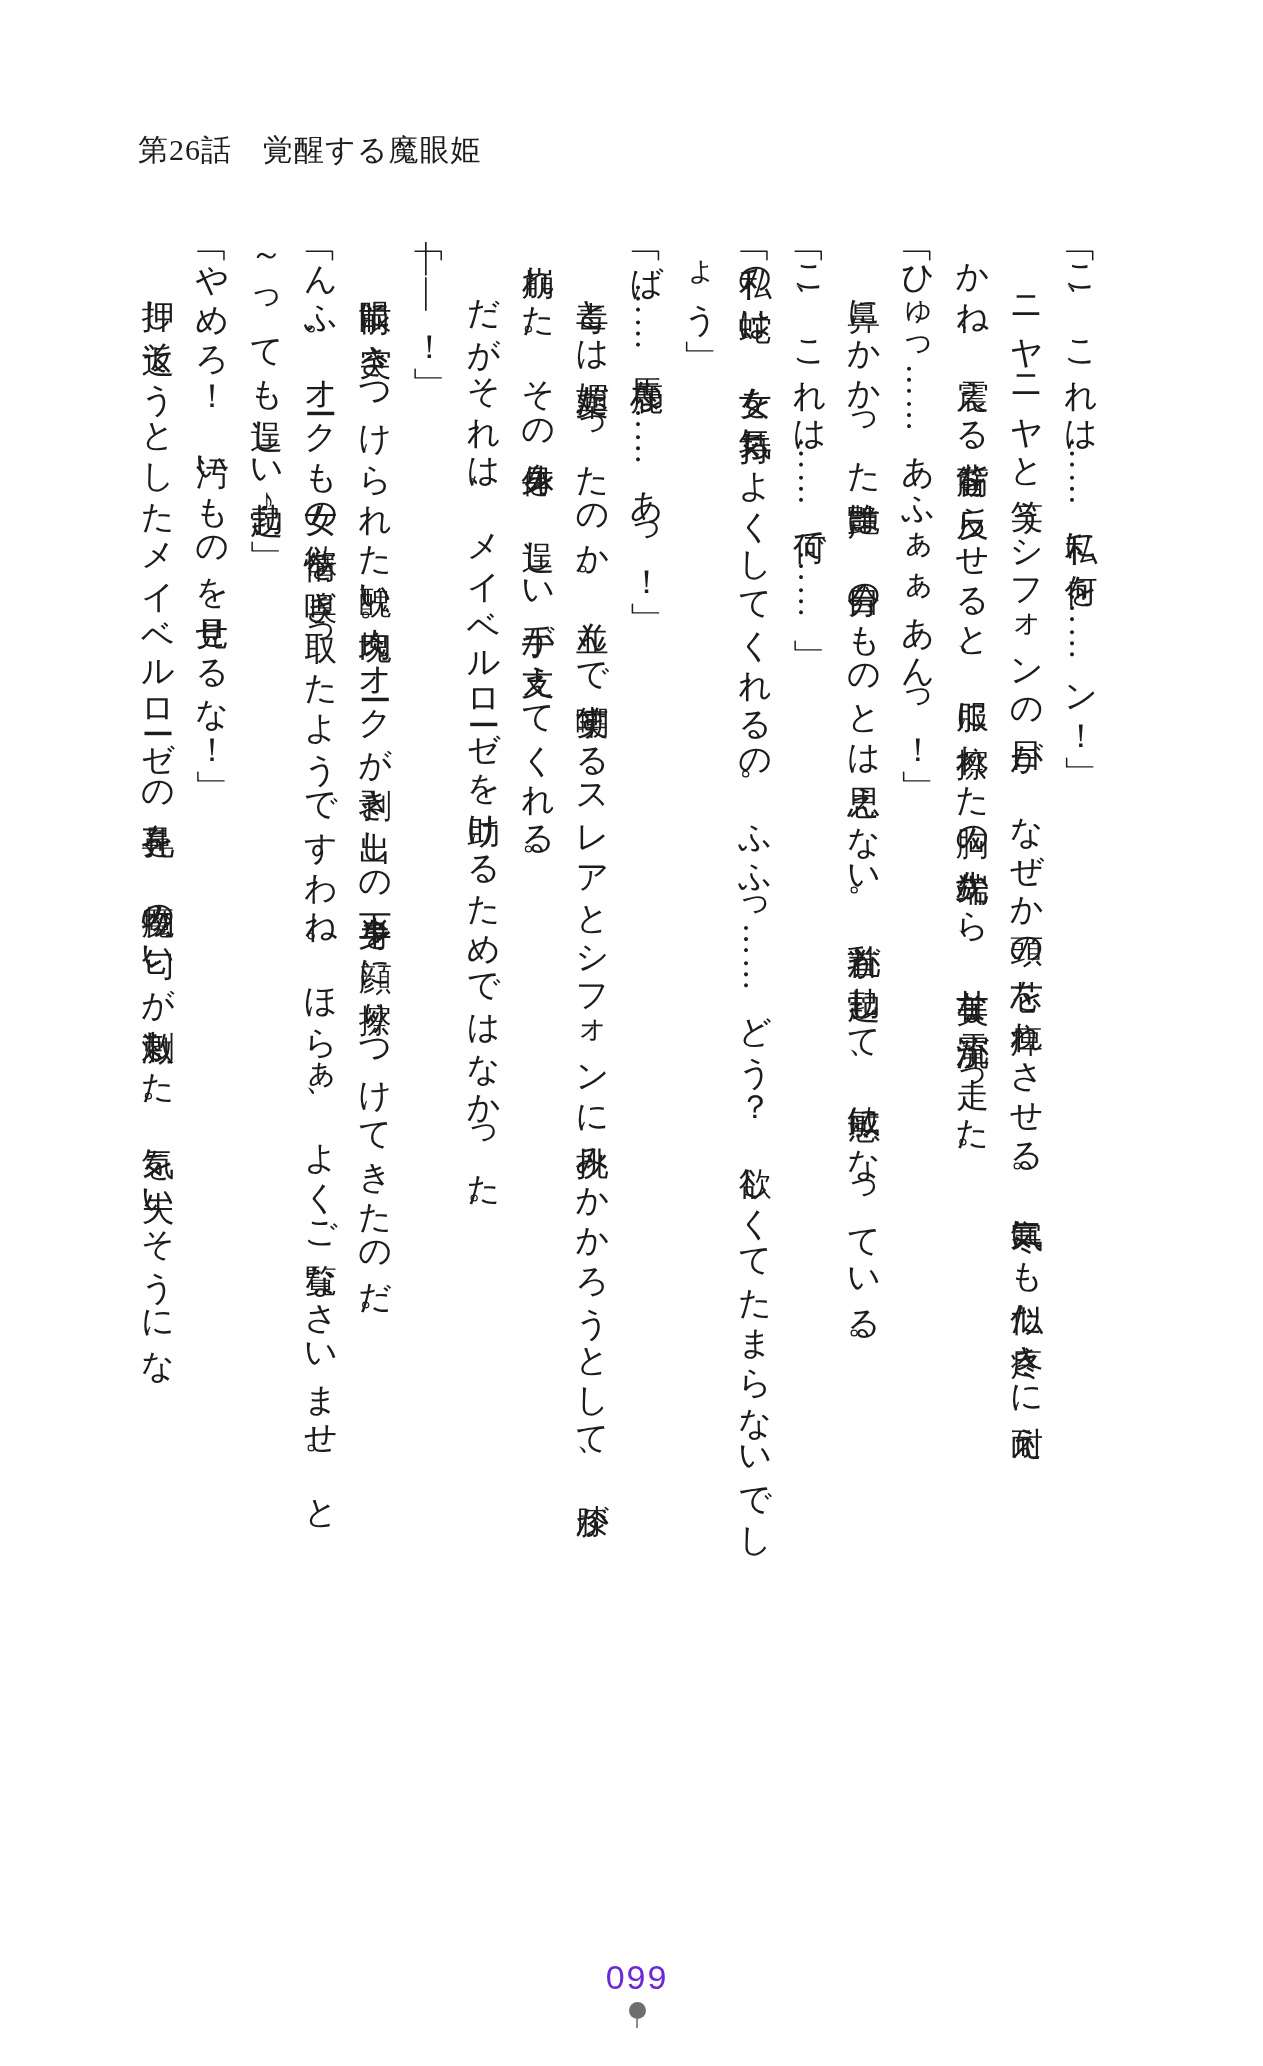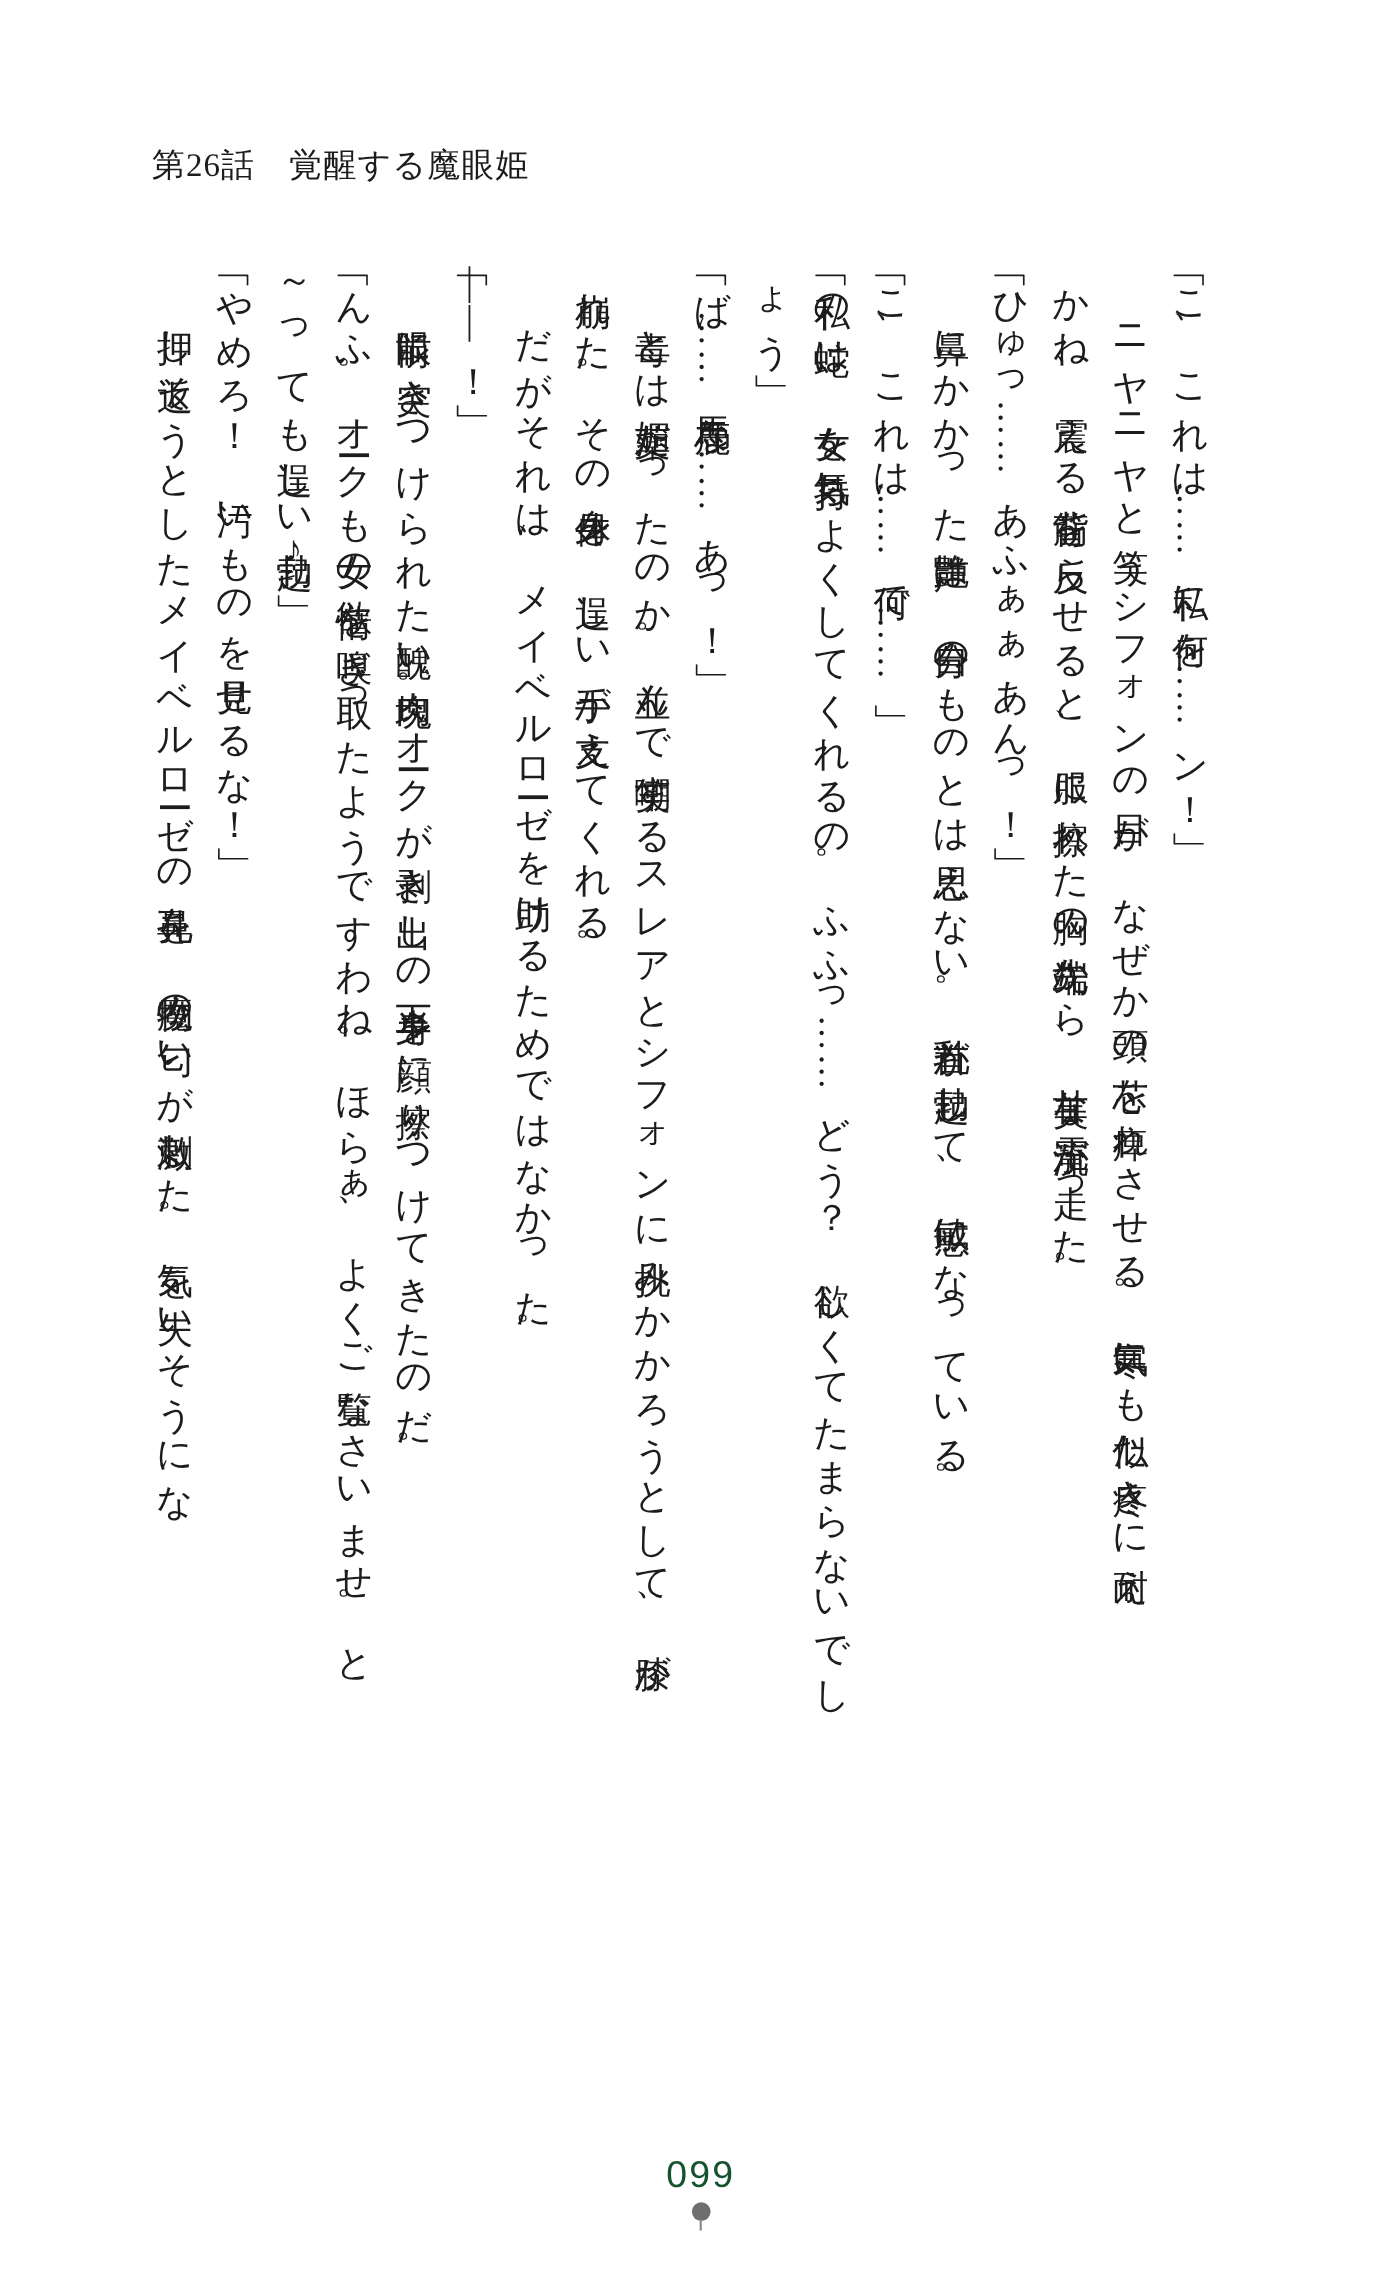--- a/index.html
+++ b/index.html
@@ -55,21 +55,21 @@
   }
   .page-number {
     position: absolute;
     left: 0;
     top: 0;
     transform: translateX(-50%);
     font-family: "Liberation Sans", "DejaVu Sans", sans-serif;
     font-weight: 300;
     font-size: 34px;
     letter-spacing: 2px;
-    color: #14532d;
+    color: #6d28d9;
     white-space: nowrap;
   }
   .footer-dot {
     position: absolute;
     left: -8.5px;
     top: 44px;
     width: 17px;
     height: 17px;
     border-radius: 50%;
     background: #6e6e6e;

